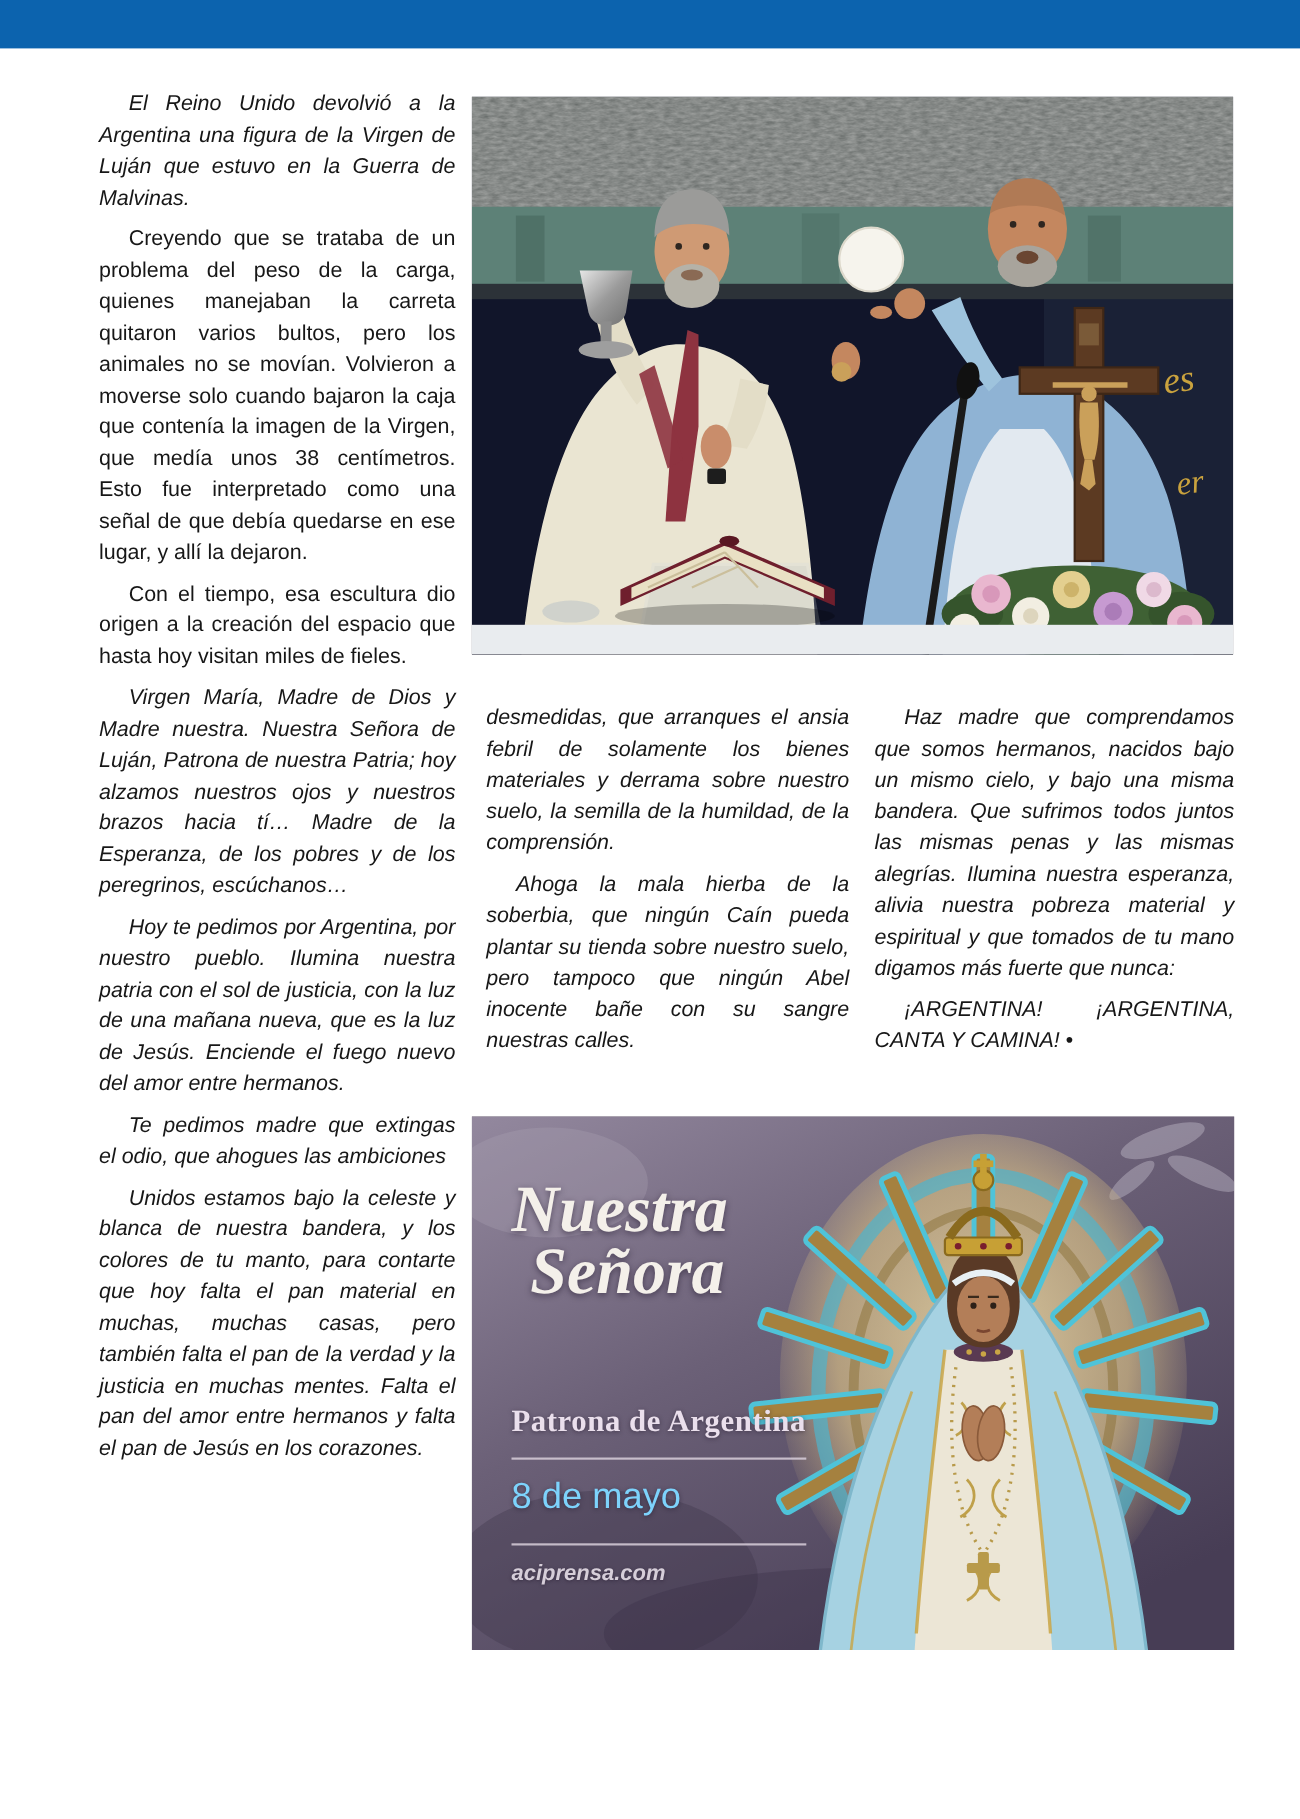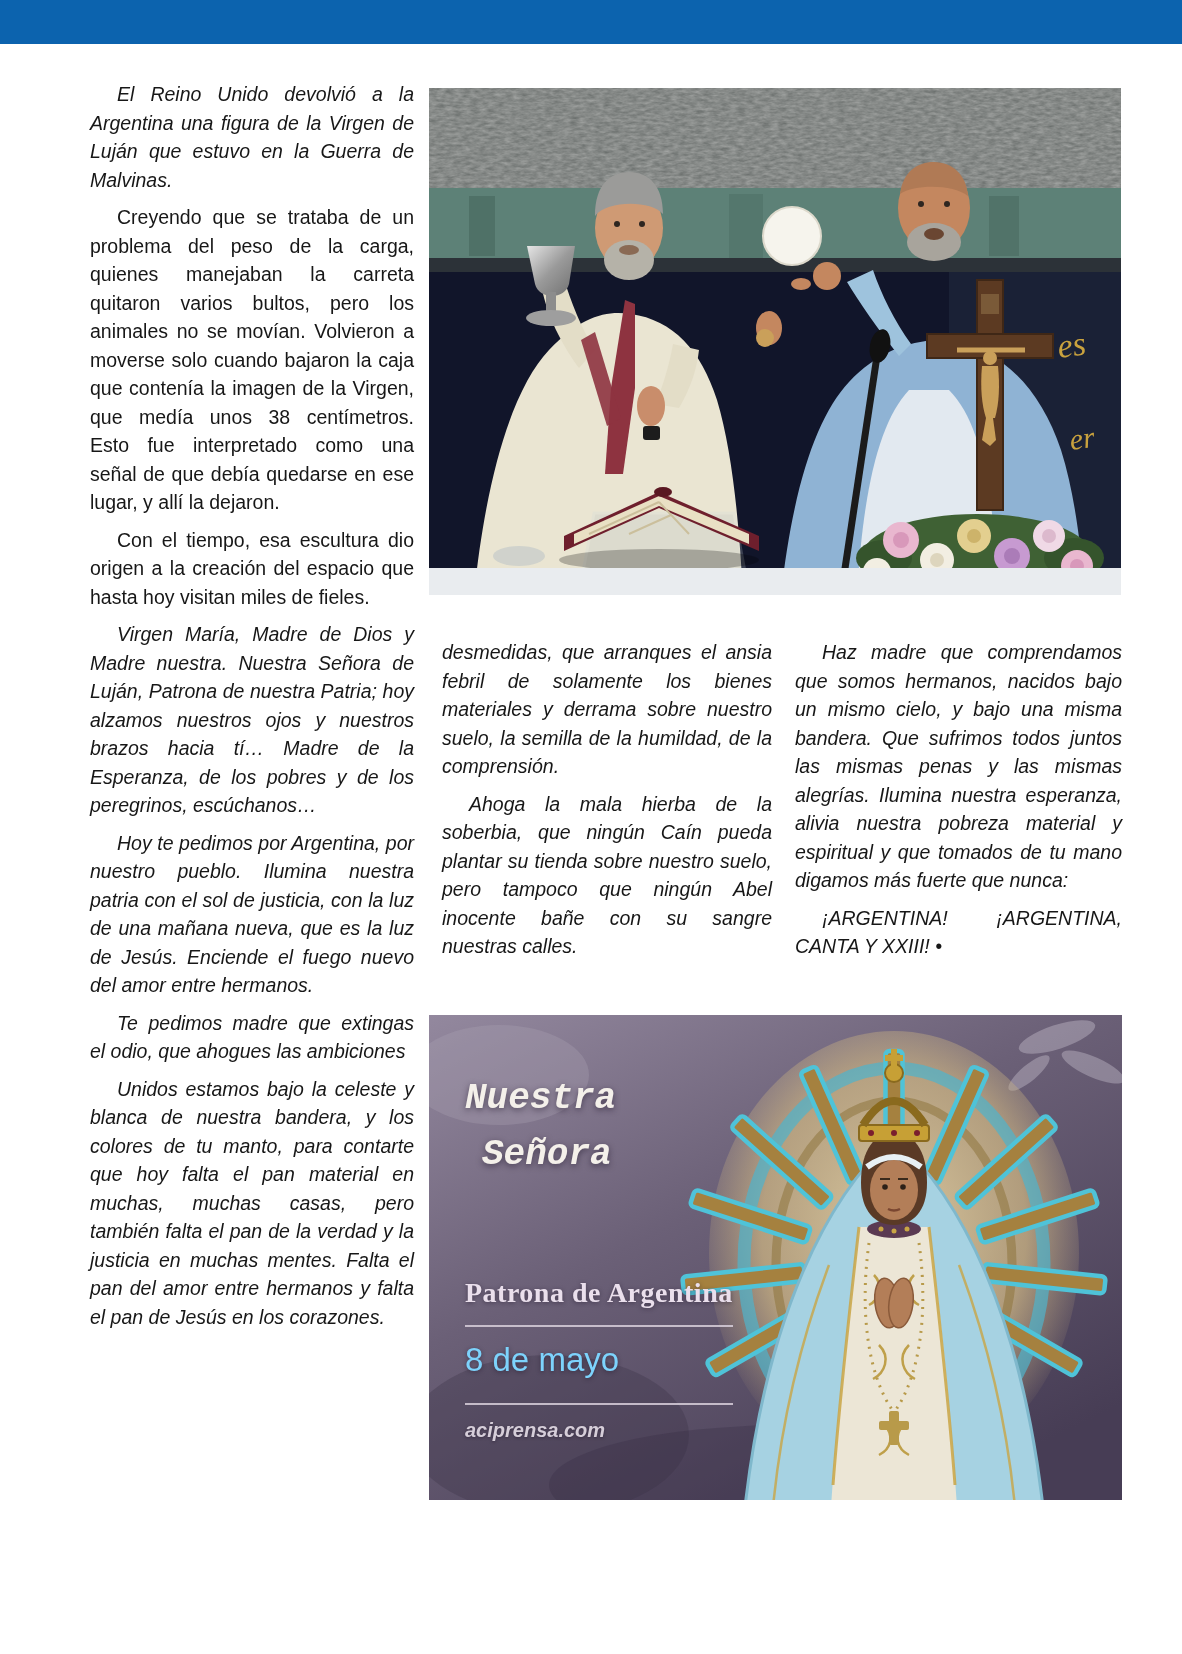--- a/index.html
+++ b/index.html
@@ -16,22 +16,22 @@
   .para.italic{font-style:italic;}
   .para.noindent{text-indent:0;}
 
   
   .photo{position:absolute;left:429px;top:88px;width:692px;height:507px;overflow:hidden;background:#131626;}
   .photo svg{display:block;}
 
   
   .poster{position:absolute;left:429px;top:1015px;width:693px;height:492px;overflow:hidden;background:#5e5368;}
   .poster svg{position:absolute;left:0;top:0;}
-  .poster-title{position:absolute;left:36px;top:56px;font-family:Liberation Mono, monospace;
-      font-style:italic;font-weight:bold;font-size:36px;line-height:56px;color:#f4f0ea;
+  .poster-title{position:absolute;left:36px;top:56px;font-family:Liberation Serif, serif;
+      font-style:italic;font-weight:bold;font-size:60px;line-height:56px;color:#f4f0ea;
       text-shadow:0 2px 6px rgba(30,20,40,.55);}
   .poster-title .t2{margin-left:17px;}
   .poster-title .t3{margin-left:52px;}
   .poster-sub{position:absolute;left:36px;top:262px;font-family:"Liberation Serif",serif;font-weight:bold;
       font-size:28px;letter-spacing:.5px;color:#eadfec;text-shadow:0 1px 4px rgba(30,20,40,.5);}
   .poster-hr{position:absolute;left:36px;width:268px;height:2px;background:#d8cfdb;opacity:.85;}
   .hr1{top:310px;}
   .hr2{top:388px;}
   .poster-date{position:absolute;left:36px;top:326px;font-size:33px;color:#7dd3fc;
       text-shadow:0 1px 4px rgba(30,20,40,.5);}
@@ -180,21 +180,21 @@
     </svg>
   </figure>
 
   <div class="col col2">
     <p class="para italic noindent">desmedidas, que arranques el ansia febril de solamente los bienes materiales y derrama sobre nuestro suelo, la semilla de la humildad, de la comprensión.</p>
     <p class="para italic">Ahoga la mala hierba de la soberbia, que ningún Caín pueda plantar su tienda sobre nuestro suelo, pero tampoco que ningún Abel inocente bañe con su sangre nuestras calles.</p>
   </div>
 
   <div class="col col3">
     <p class="para italic">Haz madre que comprendamos que somos hermanos, nacidos bajo un mismo cielo, y bajo una misma bandera. Que sufrimos todos juntos las mismas penas y las mismas alegrías. Ilumina nuestra esperanza, alivia nuestra pobreza material y espiritual y que tomados de tu mano digamos más fuerte que nunca:</p>
-    <p class="para italic">¡ARGENTINA! ¡ARGENTINA, CANTA Y XXIII! •</p>
+    <p class="para italic">¡ARGENTINA! ¡ARGENTINA, CANTA Y CAMINA! •</p>
   </div>
 
   <figure class="poster" style="margin:0;">
     <svg width="693" height="492" viewBox="0 0 693 492" xmlns="http://www.w3.org/2000/svg">
       <defs>
         <linearGradient id="purp" x1="0" y1="0" x2="0.7" y2="1">
           <stop offset="0" stop-color="#93889e"></stop>
           <stop offset="0.45" stop-color="#6b6077"></stop>
           <stop offset="1" stop-color="#473d55"></stop>
         </linearGradient>

